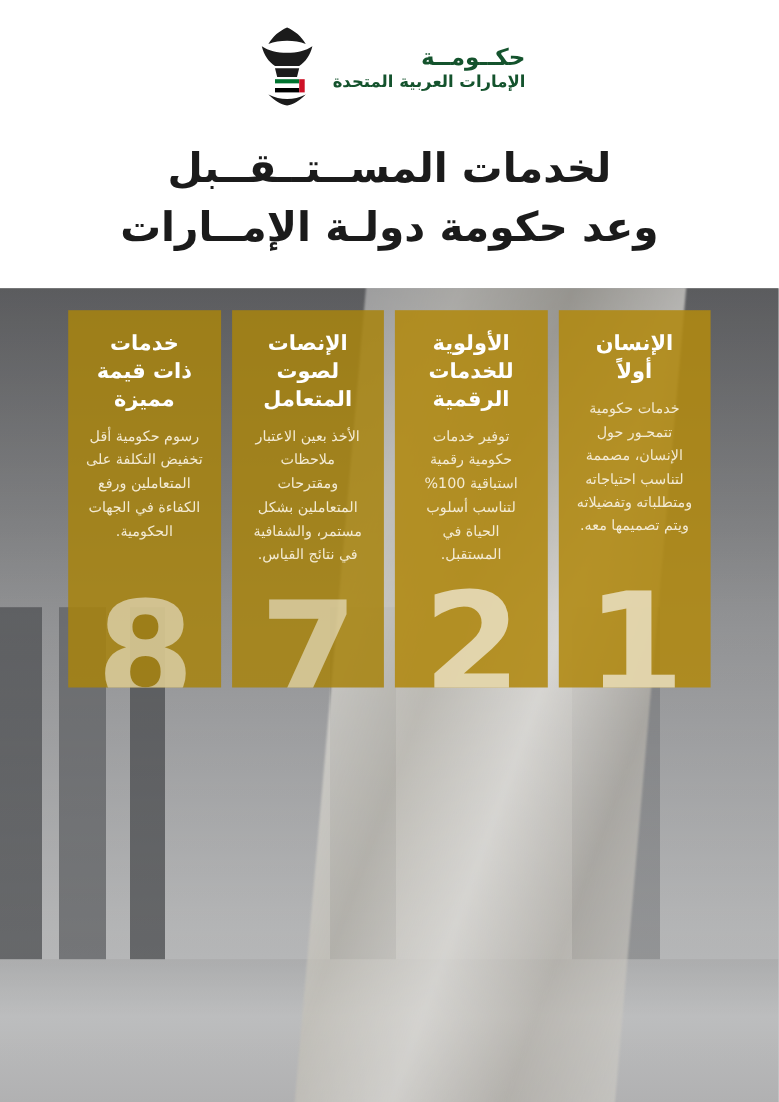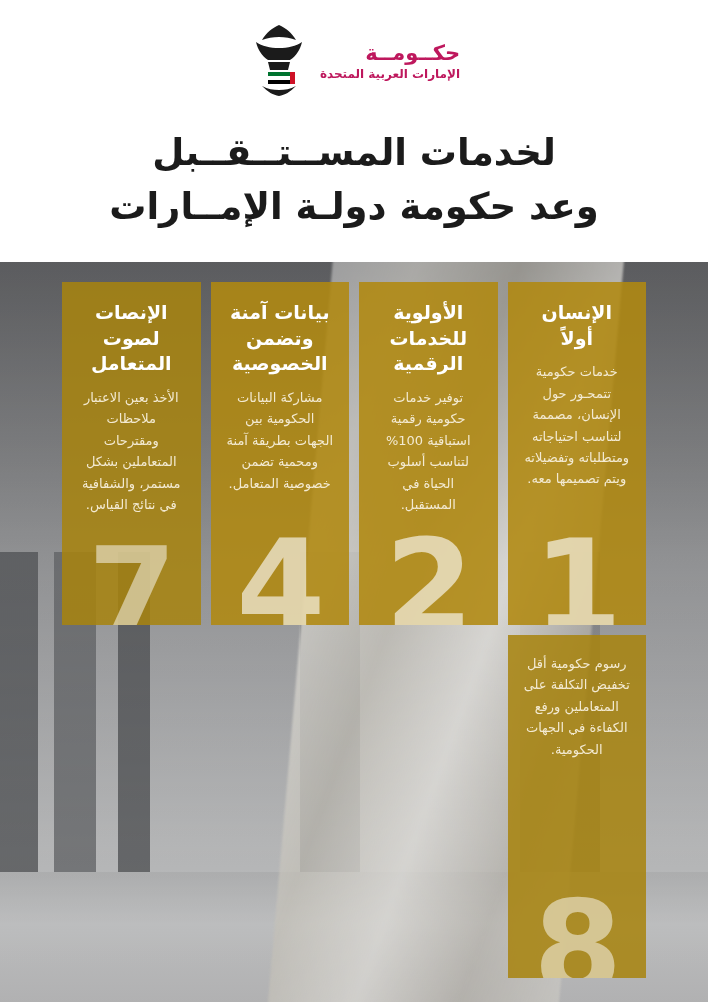--- a/index.html
+++ b/index.html
@@ -35,29 +35,29 @@
   }
   .emblem {
     width: 62px;
     height: 78px;
     position: relative;
   }
   .emblem svg { display: block; }
   .emblem-text {
     text-align: right;
     line-height: 1.25;
-    color: #be185d;
+    color: #14532d;
   }
   .emblem-text .line1 {
     font-size: 21px;
     font-weight: bold;
     letter-spacing: 1px;
   }
   .emblem-text .line2 {
-    font-size: 12px;
+    font-size: 15px;
     font-weight: bold;
   }
   .main-title {
     margin-top: 26px;
     color: #1b1b1b;
     font-weight: bold;
     font-size: 37px;
     line-height: 1.45;
     letter-spacing: 0px;
     padding: 0 40px;
@@ -224,39 +224,35 @@
 
       <div class="card">
         <div class="card-title">الأولوية
 للخدمات
 الرقمية</div>
         <div class="card-desc">توفير خدمات حكومية رقمية استباقية 100% لتناسب أسلوب الحياة في المستقبل.</div>
         <div class="card-num">2</div>
       </div>
 
 
-      <div class="card">
-        <div class="card-title">بيانات آمنة
-وتضمن
-الخصوصية</div>
-        <div class="card-desc">مشاركة البيانات الحكومية بين الجهات بطريقة آمنة ومحمية تضمن خصوصية المتعامل.</div>
-        <div class="card-num">4</div>
-      </div>
 
 
 
       <div class="card dim">
         <div class="card-title">الإنصات
 لصوت
 المتعامل</div>
         <div class="card-desc">الأخذ بعين الاعتبار ملاحظات ومقترحات المتعاملين بشكل مستمر، والشفافية في نتائج القياس.</div>
         <div class="card-num low">7</div>
       </div>
 
       <div class="card dim">
+        <div class="card-title">خدمات
+ذات قيمة
+مميزة</div>
         <div class="card-desc">رسوم حكومية أقل تخفيض التكلفة على المتعاملين ورفع الكفاءة في الجهات الحكومية.</div>
         <div class="card-num low">8</div>
       </div>
 
     </div>
   </div>
 
 </div>
 
 </body></html>

